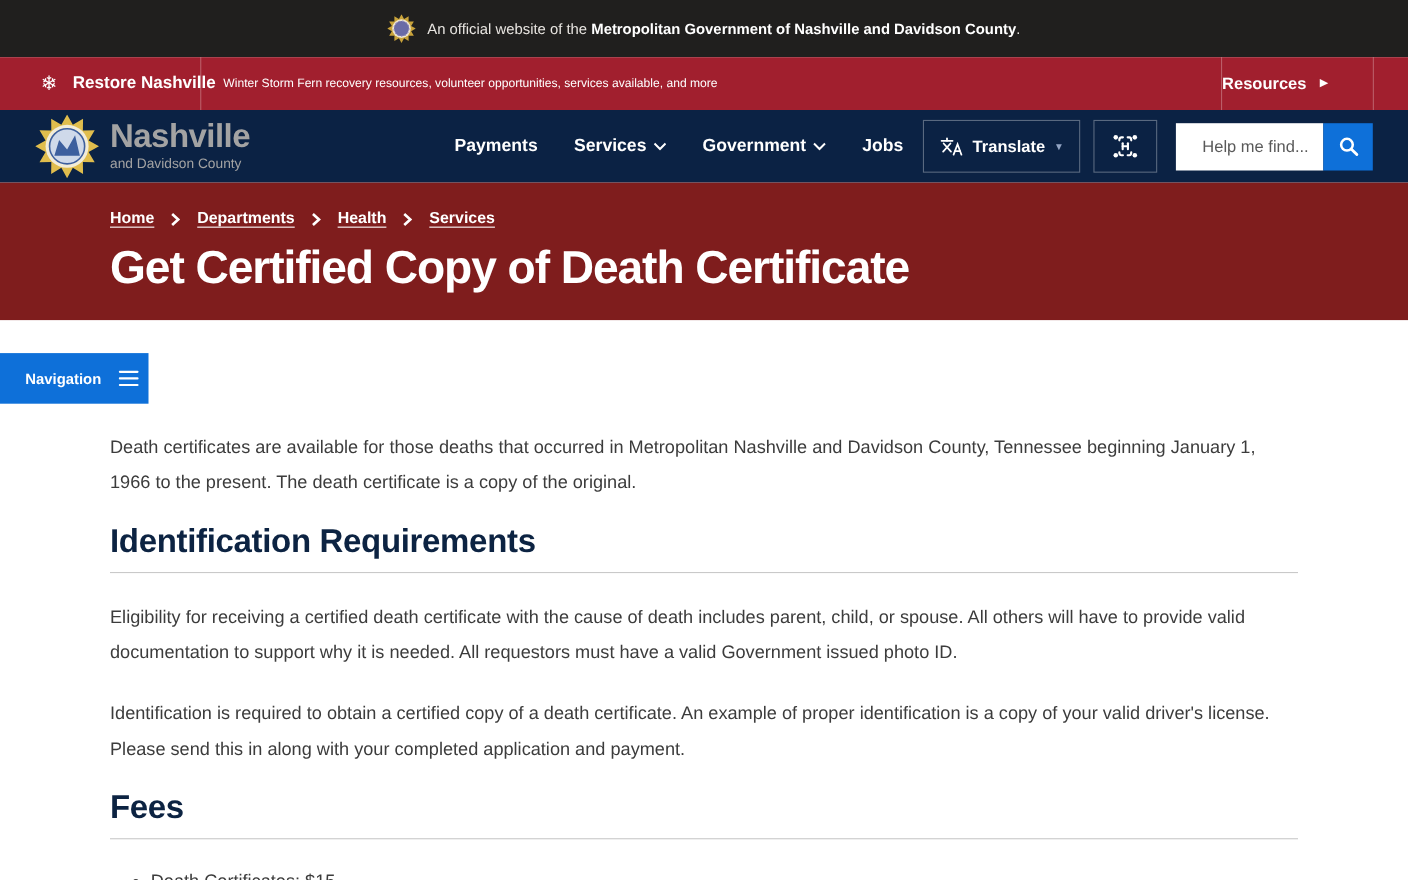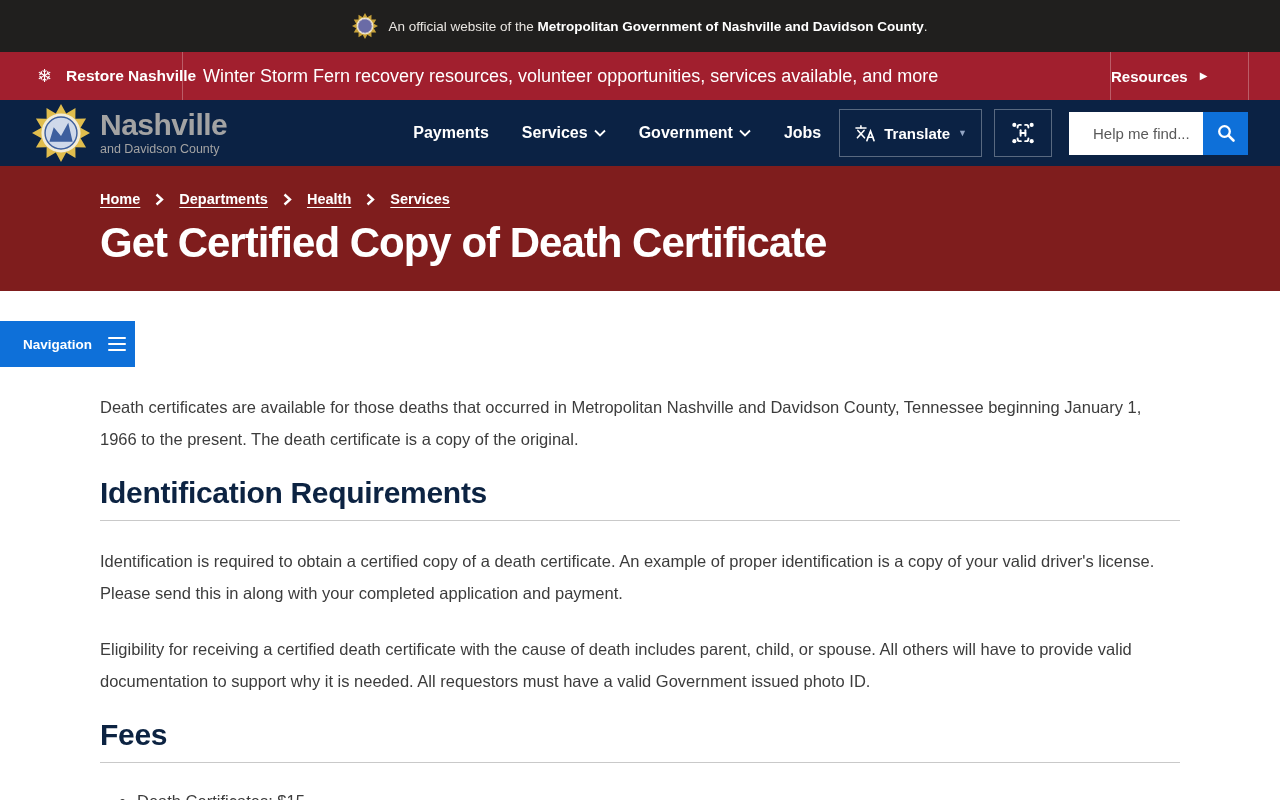--- a/index.html
+++ b/index.html
@@ -14,21 +14,21 @@
   .seal-sm { width:26px; height:26px; display:block; }
 
   
   .alertbar { height:48px; background:#a11f2e; display:flex; align-items:stretch; color:#fff; }
   .alert-left { width:182px; flex:none; display:flex; align-items:center; gap:14px;
     padding-left:37px; cursor:pointer; }
   .alert-left .flake { font-size:18px; line-height:1; }
   .alert-left span.lbl { font-size:15.5px; font-weight:600; white-space:nowrap; }
   .vdiv { width:1px; background:rgba(255,255,255,.28); flex:none; }
   .alert-msg { flex:1; display:flex; align-items:center; padding-left:20px;
-    font-size:18px; font-weight:500; }
+    font-size:11px; font-weight:500; }
   .alert-res { width:137px; flex:none; display:flex; align-items:center;
     gap:12px; cursor:pointer; }
   .alert-res span.lbl { font-size:15px; font-weight:600; }
   .alert-res .tri { font-size:10px; line-height:1; }
   .alert-endpad { width:31px; flex:none; }
 
   
   .siteheader { height:66px; background:#0b2244; display:flex; align-items:center;
     padding:0 32px; }
   .logo { display:flex; align-items:center; gap:10px; cursor:pointer; }
@@ -226,22 +226,22 @@
       <i></i>
     </span>
 </button>
 
 <main class="content">
   <p>Death certificates are available for those deaths that occurred in Metropolitan Nashville and Davidson County, Tennessee beginning January 1, 1966 to the present. The death certificate is a copy of the original.</p>
 
   <h2>Identification Requirements</h2>
   <hr class="rule">
 
+  <p>Eligibility for receiving a certified death certificate with the cause of death includes parent, child, or spouse. All others will have to provide valid documentation to support why it is needed. All requestors must have a valid Government issued photo ID.</p>
   <p>Identification is required to obtain a certified copy of a death certificate. An example of proper identification is a copy of your valid driver's license. Please send this in along with your completed application and payment.</p>
-  <p>Eligibility for receiving a certified death certificate with the cause of death includes parent, child, or spouse. All others will have to provide valid documentation to support why it is needed. All requestors must have a valid Government issued photo ID.</p>
 
   <h2>Fees</h2>
   <hr class="rule">
 
   <ul>
     <li>Death Certificates: $15</li>
 
   </ul>
 </main>
 

